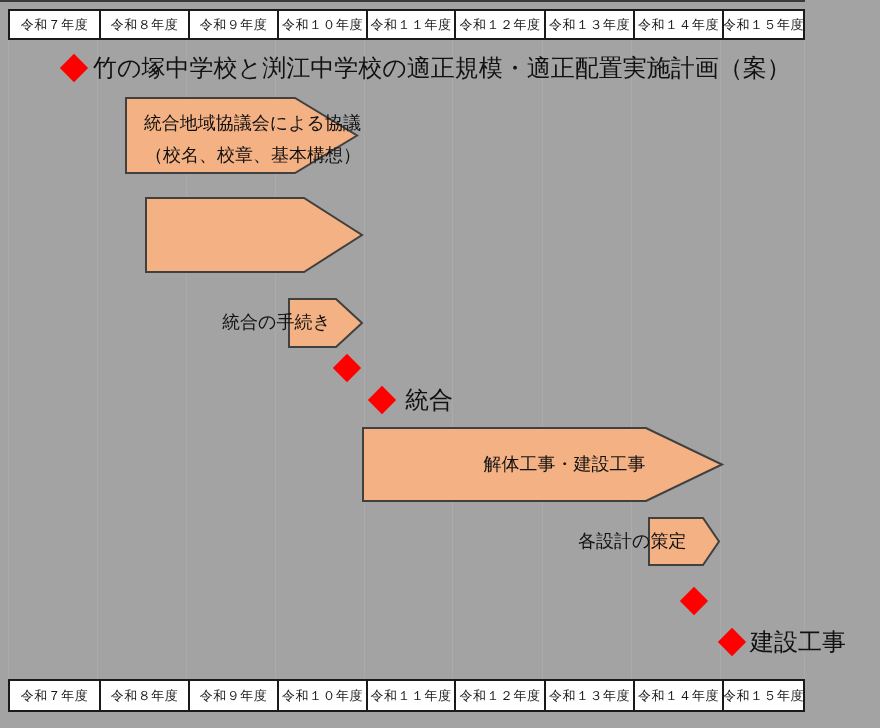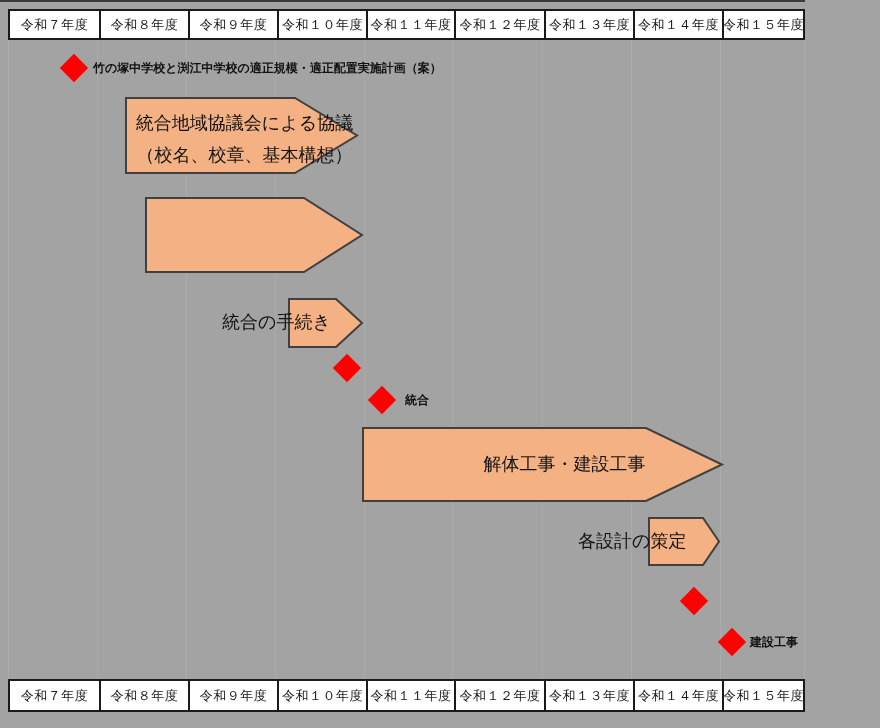--- a/index.html
+++ b/index.html
@@ -23,21 +23,21 @@
   .task-shape{position:absolute;overflow:visible;}
   .task-label{
     position:absolute;font-size:18px;line-height:22px;white-space:nowrap;color:#111;
   }
   .task-label.two-line{line-height:32px;}
   .diamond{
     position:absolute;width:20px;height:20px;
     background:var(--milestone-red,#fe0000);transform:rotate(45deg);
   }
   .ms-label{
-    position:absolute;font-size:12px;line-height:22px;white-space:nowrap;color:#111;font-weight:bold;
+    position:absolute;font-size:24px;line-height:22px;white-space:nowrap;color:#111;
   }
 </style>
 </head>
 <body>
 
 <div class="chart">
 
   <div class="topline"></div>
 
   <div class="year-row" style="top:9px;height:31px;">
@@ -62,21 +62,21 @@
   <div class="vline" style="left:631px"></div>
   <div class="vline" style="left:720px"></div>
   <div class="vline" style="left:804px"></div>
 
   <div class="diamond" style="left:64px;top:58px"></div>
   <div class="ms-label" style="left:93px;top:57px">竹の塚中学校と渕江中学校の適正規模・適正配置実施計画（案）</div>
 
   <svg class="task-shape" style="left:125px;top:97px" width="233" height="77" viewBox="0 0 233 77">
     <polygon points="1,1 170,1 232,38.5 170,76 1,76" fill="var(--task-fill,#F4B183)" stroke="var(--task-border,#404040)" stroke-width="2"></polygon>
   </svg>
-  <div class="task-label two-line" style="left:122px;top:107px;width:245px;text-align:center">
+  <div class="task-label two-line" style="left:116px;top:107px;width:245px;text-align:right">
     <div>統合地域協議会による協議</div>
     <div>（校名、校章、基本構想）</div>
   </div>
 
   <svg class="task-shape" style="left:145px;top:197px" width="218" height="76" viewBox="0 0 218 76">
     <polygon points="1,1 159,1 217,38 159,75 1,75" fill="var(--task-fill,#F4B183)" stroke="var(--task-border,#404040)" stroke-width="2"></polygon>
   </svg>
 
   <svg class="task-shape" style="left:288px;top:298px" width="75" height="50" viewBox="0 0 75 50">
     <polygon points="1,1 48,1 74,25 48,49 1,49" fill="var(--task-fill,#F4B183)" stroke="var(--task-border,#404040)" stroke-width="2"></polygon>

